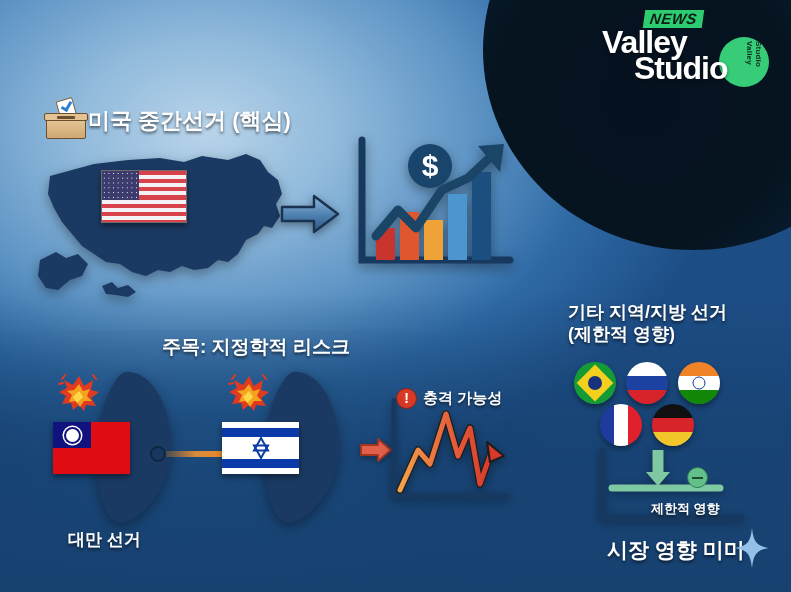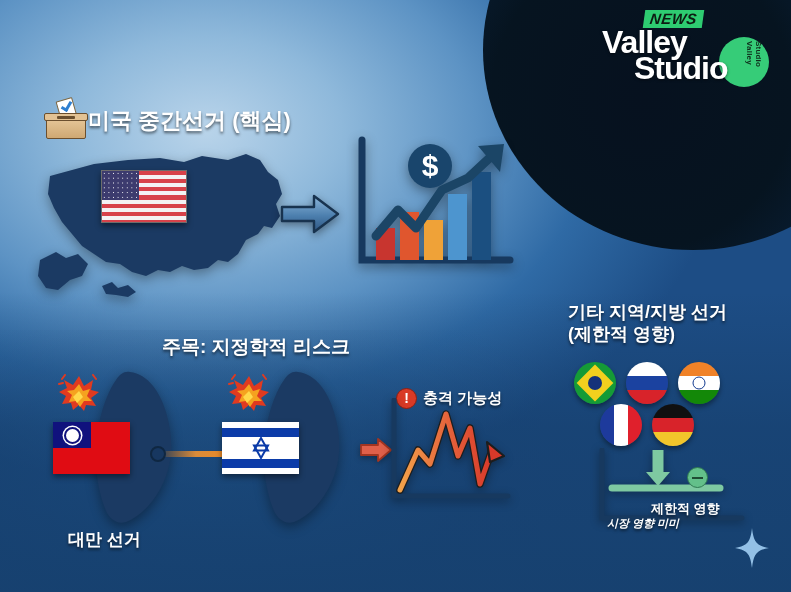--- a/index.html
+++ b/index.html
@@ -238,21 +238,21 @@
   .flat-chart svg { width:100%; height:100%; display:block; filter: drop-shadow(0 2px 4px rgba(0,0,0,.35)); }
   .minus-icon {
     position: absolute; left: 687px; top: 467px; width: 21px; height: 21px;
     border-radius: 50%; background: #63c08a; border: 1.5px solid #2f7a52;
   }
   .minus-icon i {
     position:absolute; left: 4px; top: 8.5px; width: 11px; height: 2.6px;
     background: #1f4c33; display:block;
   }
   .cap-limited { left: 651px; top: 500px; font-size: 13px; }
-  .cap-minimal { left: 607px; top: 516px; font-size: 11px; font-style: italic; }
+  .cap-minimal { left: 607px; top: 536px; font-size: 21px; }
 
   .sparkle { position: absolute; left: 735px; top: 528px; width: 34px; height: 40px; }
   .sparkle svg { width:100%; height:100%; display:block; }
 </style>
 </head>
 <body>
 
 <div id="stage">
 
   <div class="dark-blob"></div>

